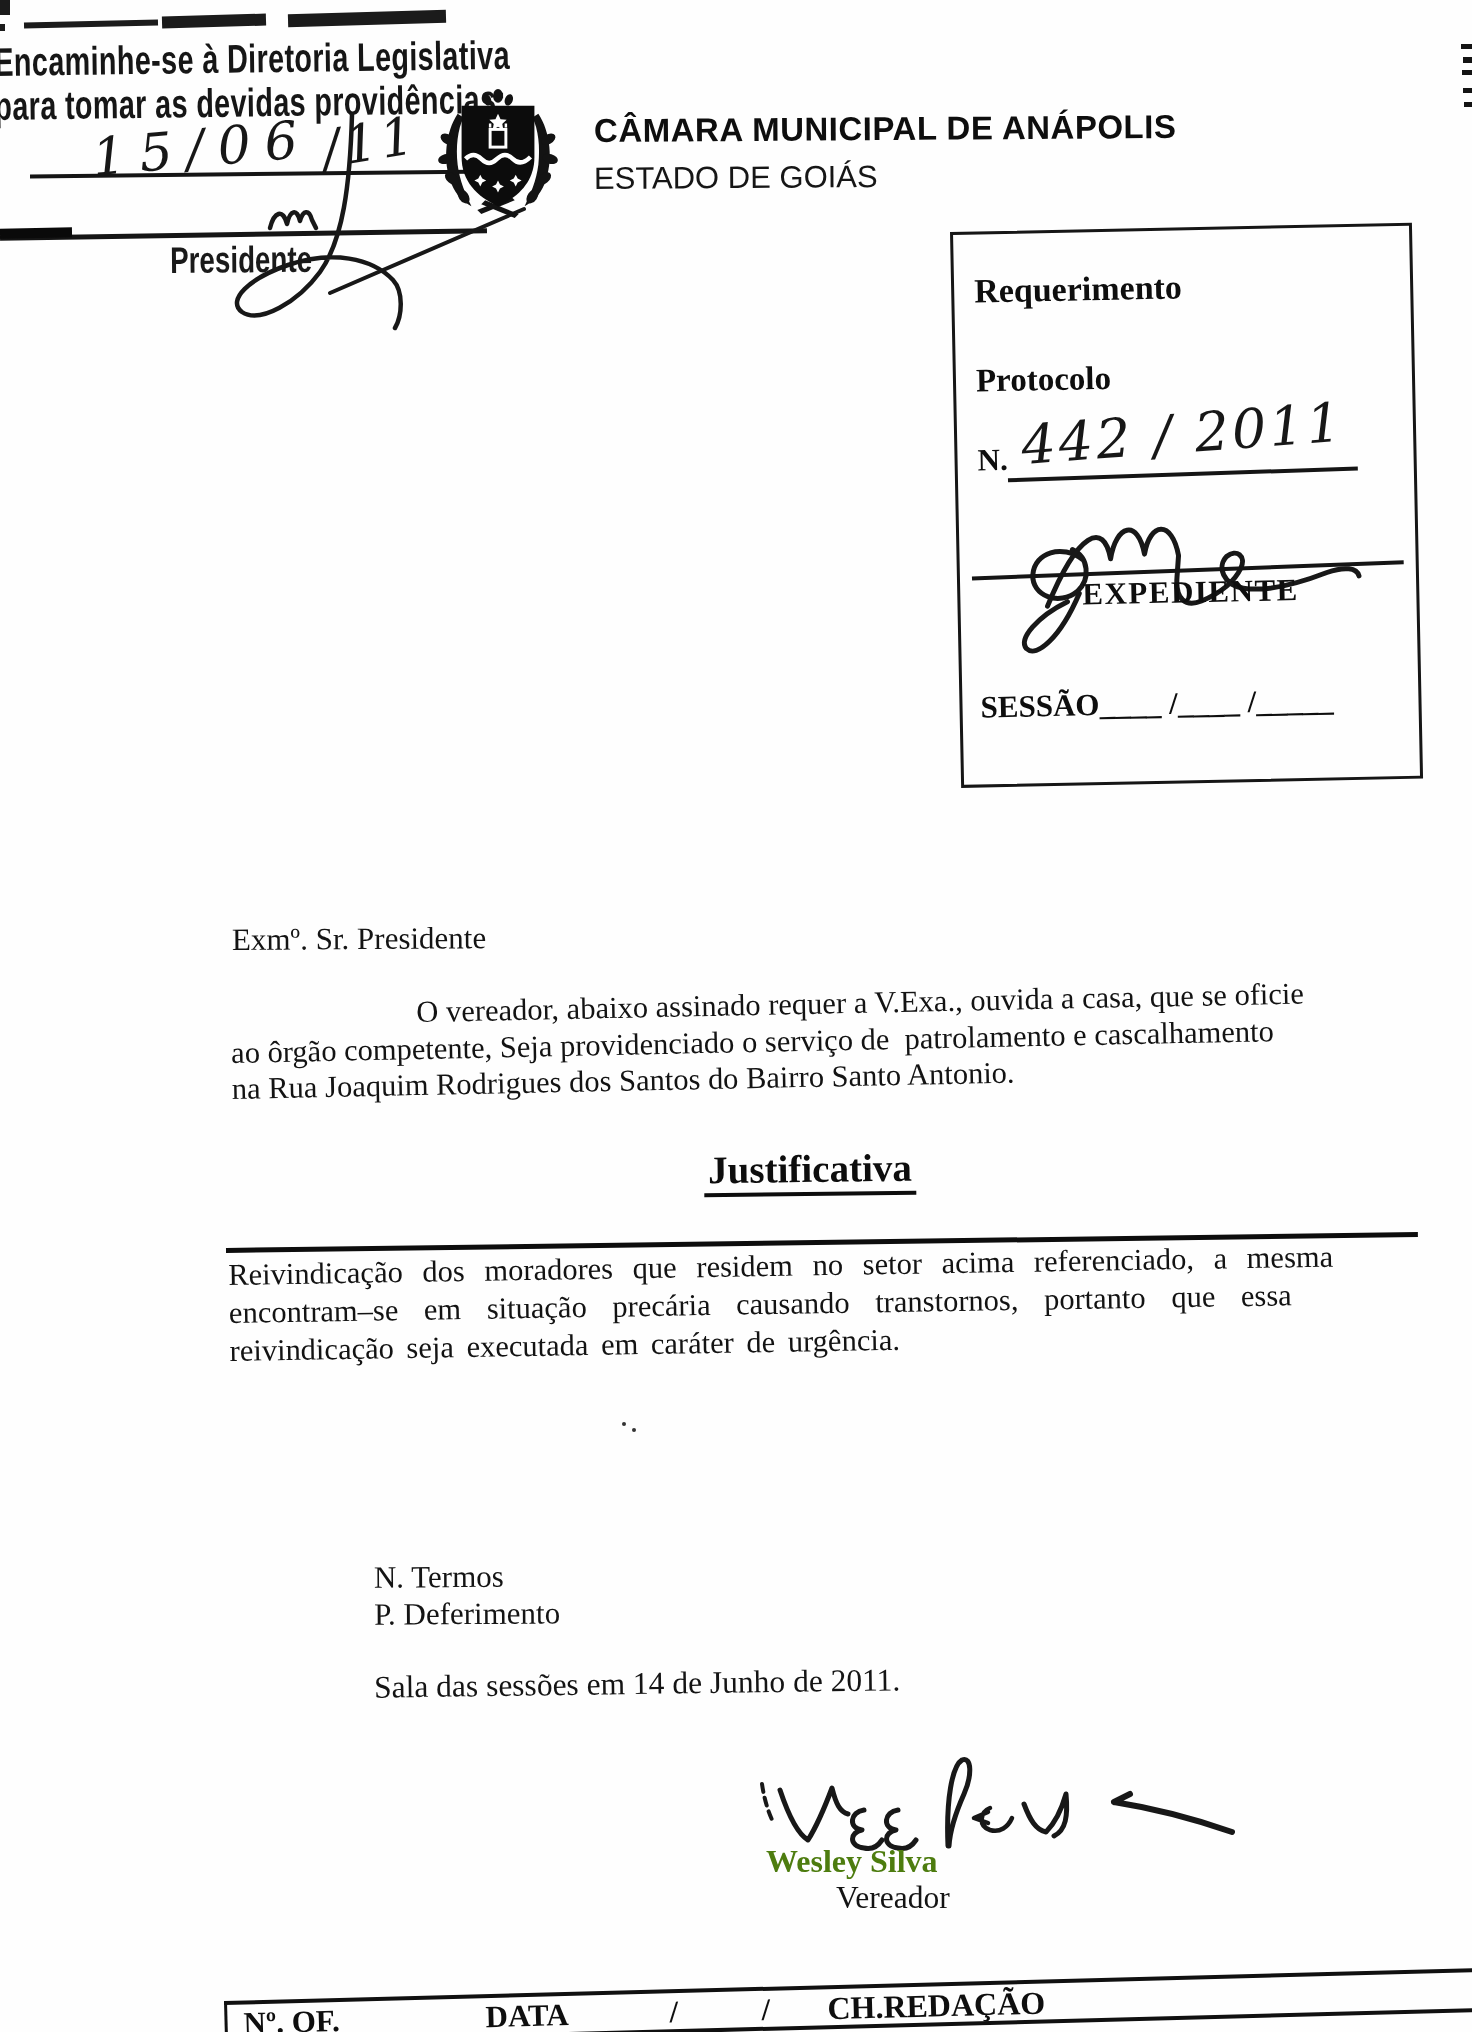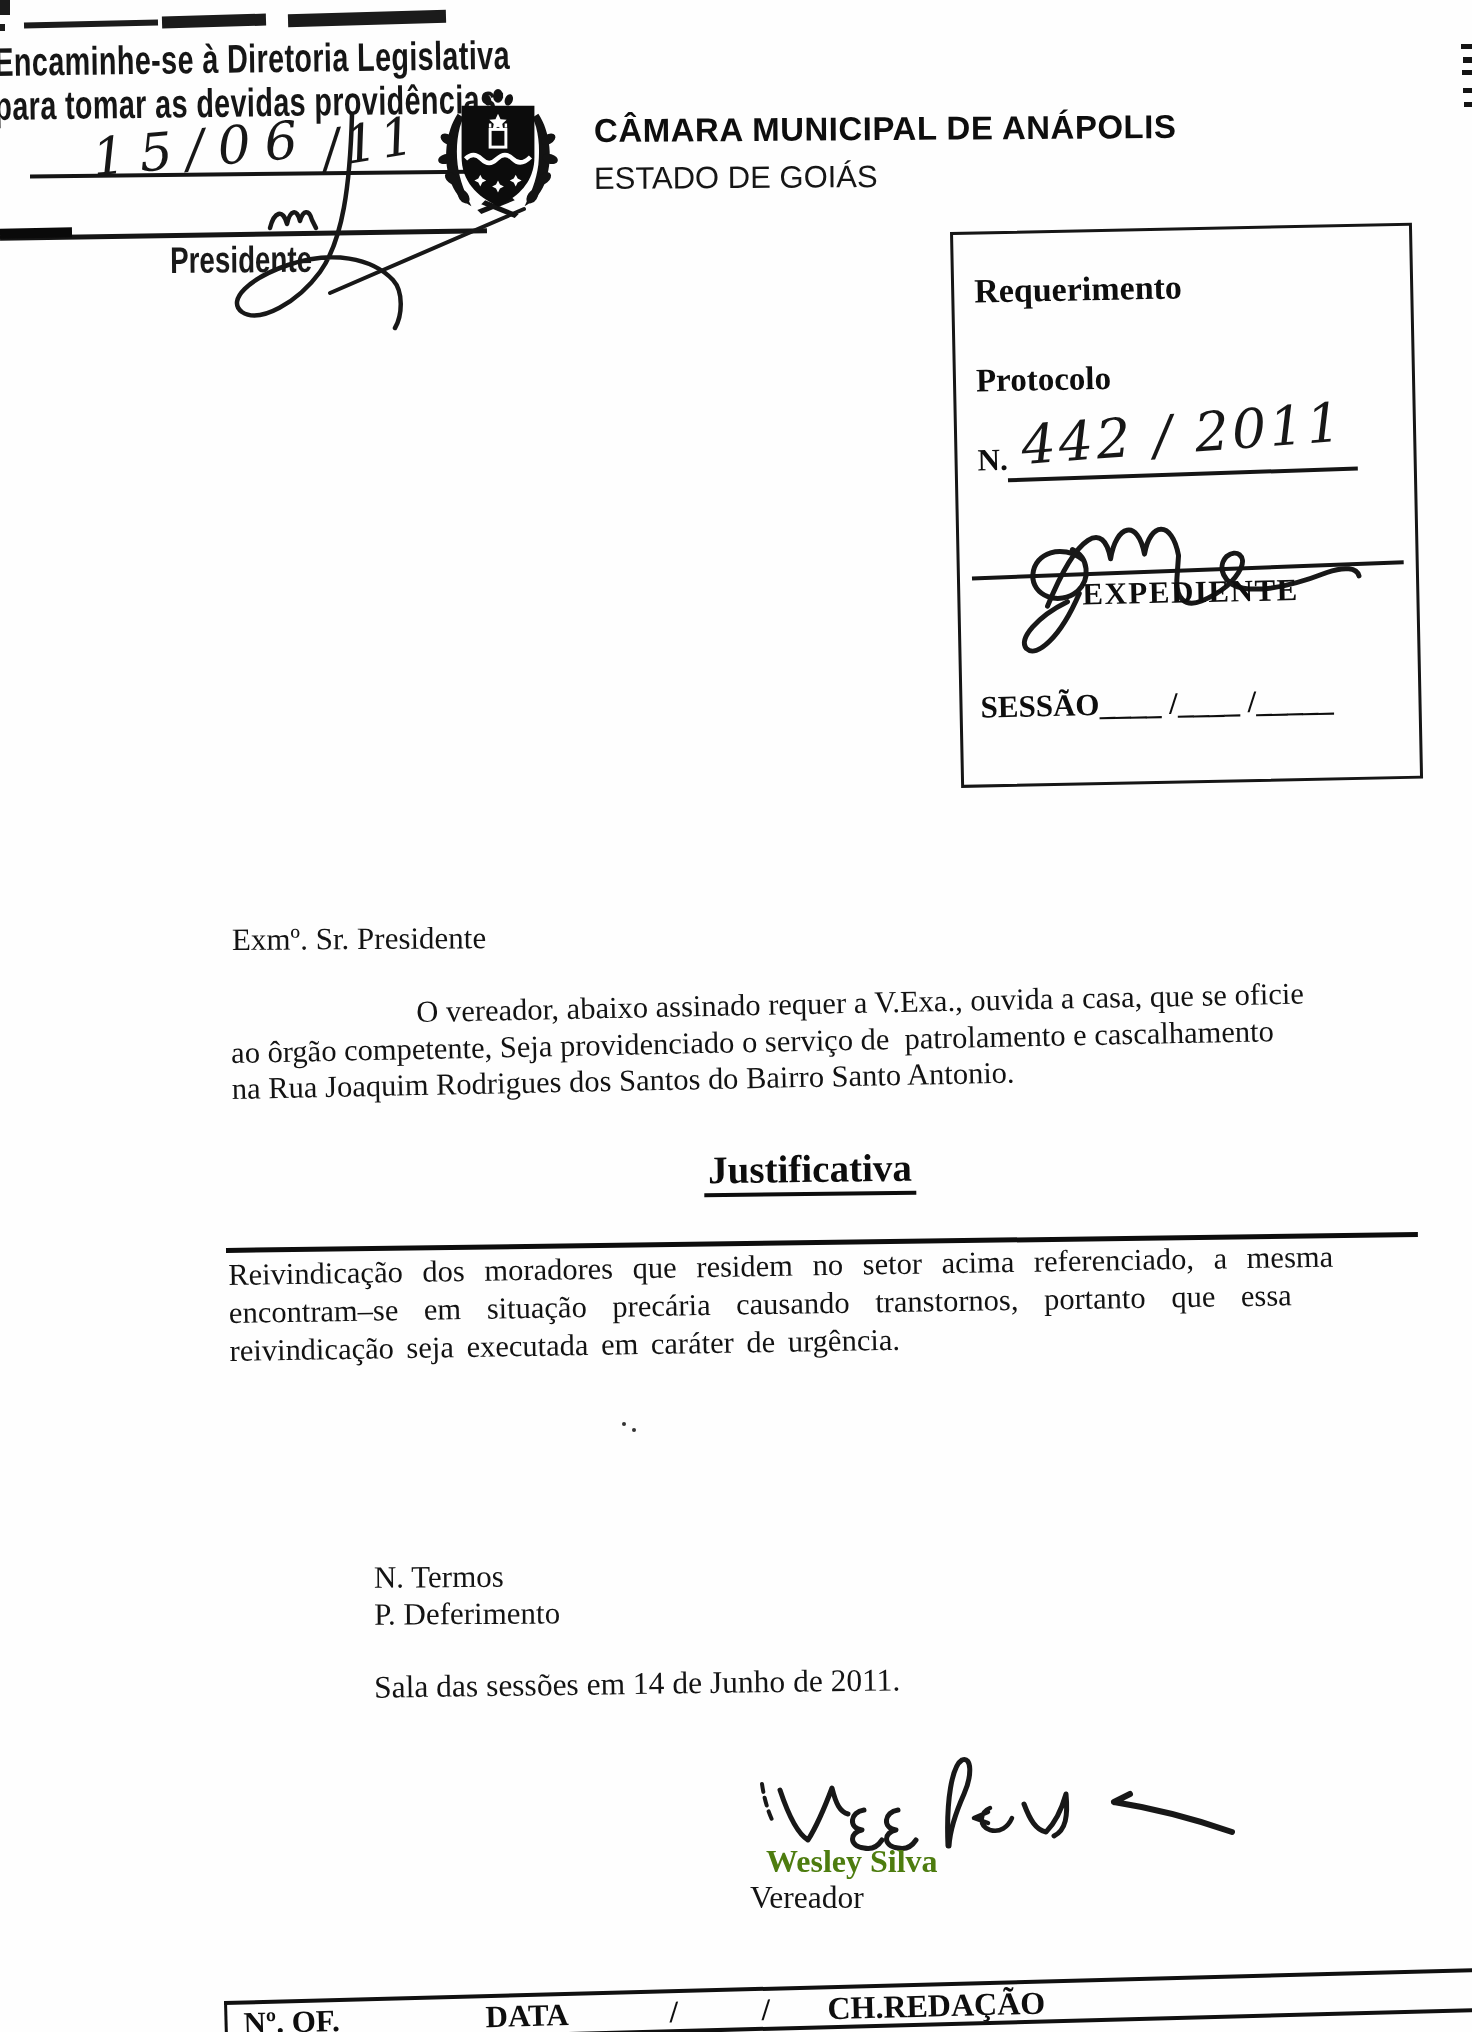--- a/index.html
+++ b/index.html
@@ -50,21 +50,21 @@
     transform:rotate(-0.77deg);transform-origin:left center;}
   .para2{left:228px;top:1256px;transform:rotate(-0.95deg);transform-origin:left top;
     font-size:30.5px;line-height:38px;color:#131313;}
   .ws1{word-spacing:12px;}
   .ws2{word-spacing:18px;}
   .ws3{word-spacing:5px;}
   .speck{width:4px;height:4px;border-radius:2px;background:#333;}
   .closing{left:374px;top:1558px;font-size:31px;line-height:37px;color:#141414;transform:rotate(-0.4deg);}
   .sala{left:374px;top:1666px;font-size:31.5px;color:#141414;transform:rotate(-0.8deg);}
   .signer-name{left:766px;top:1843px;font-size:32px;font-weight:700;color:#4d7c0f;}
-  .signer-role{left:750px;top:1880px;font-size:31.5px;color:#141414;}
+  .signer-role{left:836px;top:1880px;font-size:31.5px;color:#141414;}
   
   .footer{left:224px;top:2001px;width:1330px;height:36px;
     border-top:4px solid #101010;border-left:3px solid #101010;border-bottom:4px solid #101010;
     transform:rotate(-1.5deg);transform-origin:left top;}
   .footer .cell{position:absolute;top:1px;font-size:31px;font-weight:700;color:#0e0e0e;font-family:"Liberation Serif",serif;}
   
   .band{background:#1b1b1b;}
   .edge-dash{background:#141414;}
   svg.sig path{fill:none;stroke:#181818;stroke-linecap:round;stroke-linejoin:round;}
 </style>

